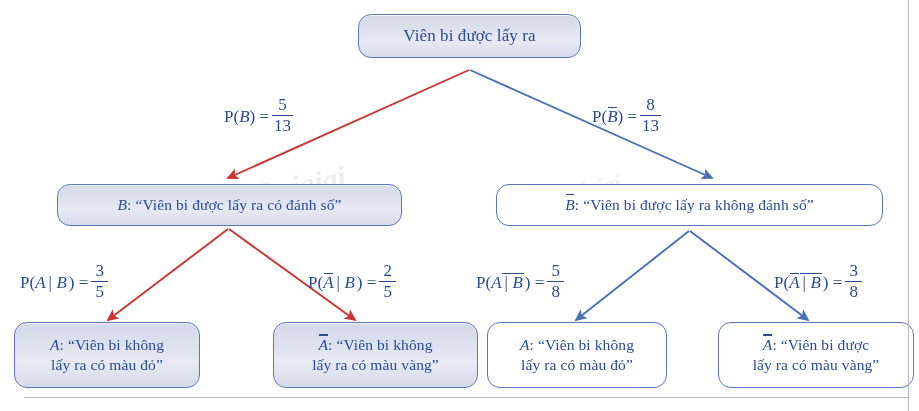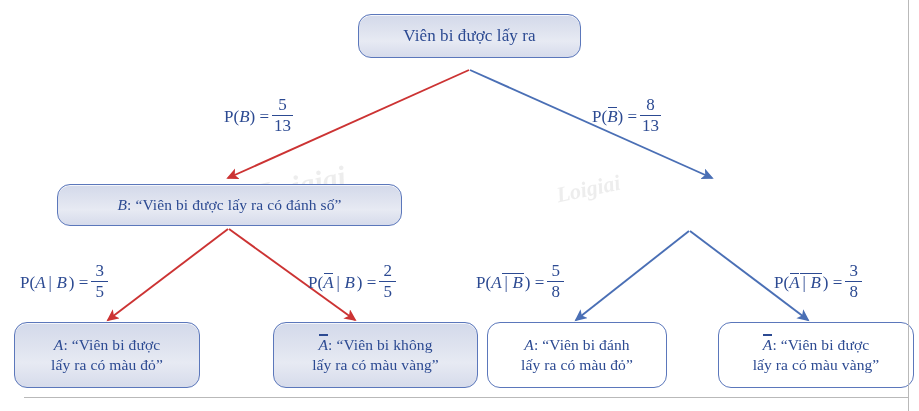--- a/index.html
+++ b/index.html
@@ -161,33 +161,36 @@
   </svg>
 
   <div class="node" style="left:358px; top:14px; width:223px; height:44px;">
     <span class="node-text t17">Viên bi được lấy ra</span>
   </div>
 
   <div class="node" style="left:57px; top:184px; width:345px; height:42px;">
     <span class="node-text t15"><span class="ev">B</span><span>: “Viên bi được lấy ra có đánh số”</span></span>
   </div>
 
+  <div class="node plain" style="left:496px; top:184px; width:387px; height:42px;">
+    <span class="node-text t15"><span class="bar">B</span><span>: “Viên bi được lấy ra không đánh số”</span></span>
+  </div>
 
   <div class="node" style="left:14px; top:322px; width:186px; height:66px;">
-    <span class="node-text t15"><span class="ev">A</span><span>: “Viên bi được
+    <span class="node-text t15"><span class="ev">A</span><span>: “Viên bi không
 lấy ra có màu đỏ”</span></span>
   </div>
 
   <div class="node" style="left:273px; top:322px; width:205px; height:66px;">
     <span class="node-text t15"><span class="bar">A</span><span>: “Viên bi không
 lấy ra có màu vàng”</span></span>
   </div>
 
   <div class="node plain" style="left:487px; top:322px; width:180px; height:66px;">
-    <span class="node-text t15"><span class="ev">A</span><span>: “Viên bi đánh
+    <span class="node-text t15"><span class="ev">A</span><span>: “Viên bi không
 lấy ra có màu đỏ”</span></span>
   </div>
 
   <div class="node plain" style="left:718px; top:322px; width:196px; height:66px;">
     <span class="node-text t15"><span class="bar">A</span><span>: “Viên bi được
 lấy ra có màu vàng”</span></span>
   </div>
 
   <div class="plabel" style="left:224px; top:97px;">
     <span class="lead">P(</span>

